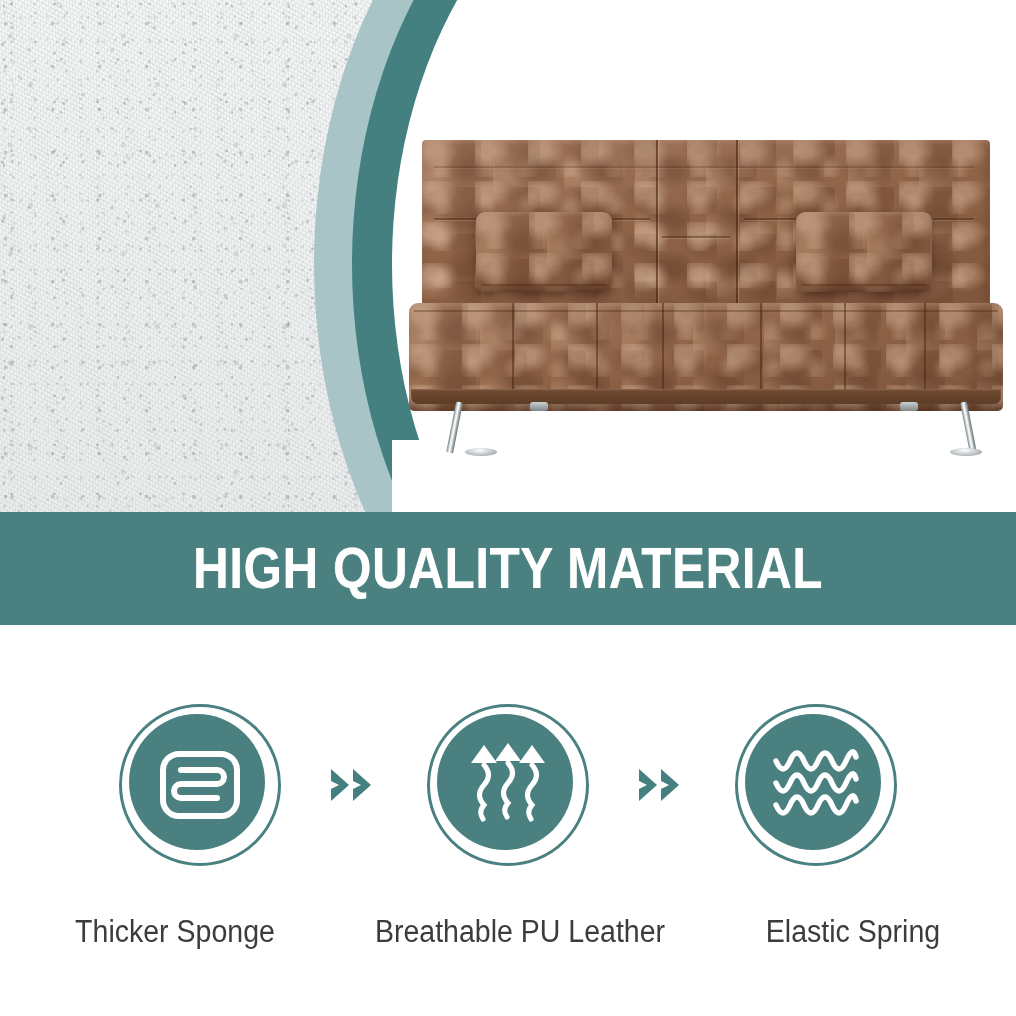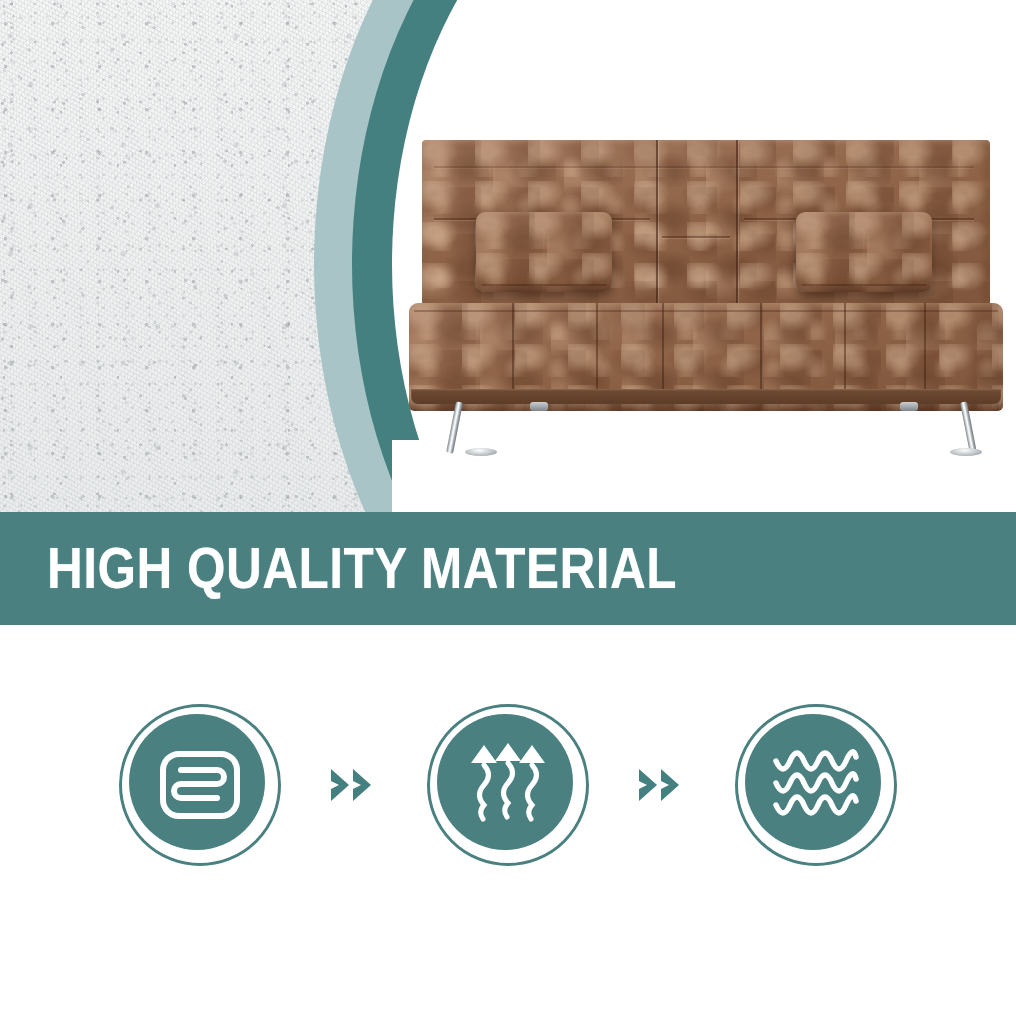--- a/index.html
+++ b/index.html
@@ -85,21 +85,21 @@
 
   .leg{position:absolute;width:7px;background:linear-gradient(90deg,#7e8387,#e9eef0 35%,#fbfdfd 50%,#aab0b3 72%,#6e7478);
     border-radius:2px;}
   .leg-base{position:absolute;width:32px;height:8px;border-radius:50%;
     background:radial-gradient(ellipse at 45% 30%,#fdfefe,#b9bfc2 60%,#80868a);}
   .leg-cap{position:absolute;width:18px;height:9px;border-radius:3px;
     background:linear-gradient(#c9cfd2,#7f8589);}
 
   
   .banner{position:absolute;left:0;top:512px;width:1016px;height:113px;background:#4a8180;
-    display:flex;align-items:center;}
+    display:flex;align-items:center;justify-content:center;}
   .banner-title{color:#ffffff;font-size:57px;line-height:1;font-weight:bold;
     letter-spacing:.5px;transform:scaleX(.87);transform-origin:center;white-space:nowrap;
     text-shadow:0 0 1px rgba(255,255,255,.5);}
 
   
   .features{position:absolute;left:0;top:625px;width:1016px;height:391px;background:#ffffff;}
   .feat-row{position:absolute;left:0;top:80px;width:1016px;height:160px;
     display:flex;align-items:center;justify-content:center;}
 
   .feat{width:230px;display:flex;flex-direction:column;align-items:center;}
@@ -219,15 +219,20 @@
               <path d="M6 16 q7 16 14 0 q7 -16 14 0 q7 16 14 0 q7 -16 14 0 q7 16 14 0 q7 -16 10 -4"></path>
               <path d="M6 38 q7 16 14 0 q7 -16 14 0 q7 16 14 0 q7 -16 14 0 q7 16 14 0 q7 -16 10 -4"></path>
               <path d="M6 60 q7 16 14 0 q7 -16 14 0 q7 16 14 0 q7 -16 14 0 q7 16 14 0 q7 -16 10 -4"></path>
             </g>
           </svg>
         </div>
       </div>
 
     </div>
 
+    <div class="captions">
+      <div class="cap cap-0">Thicker Sponge</div>
+      <div class="cap cap-1">Breathable PU Leather</div>
+      <div class="cap cap-2">Elastic Spring</div>
+    </div>
   </div>
 
 </div>
 
 </body></html>

